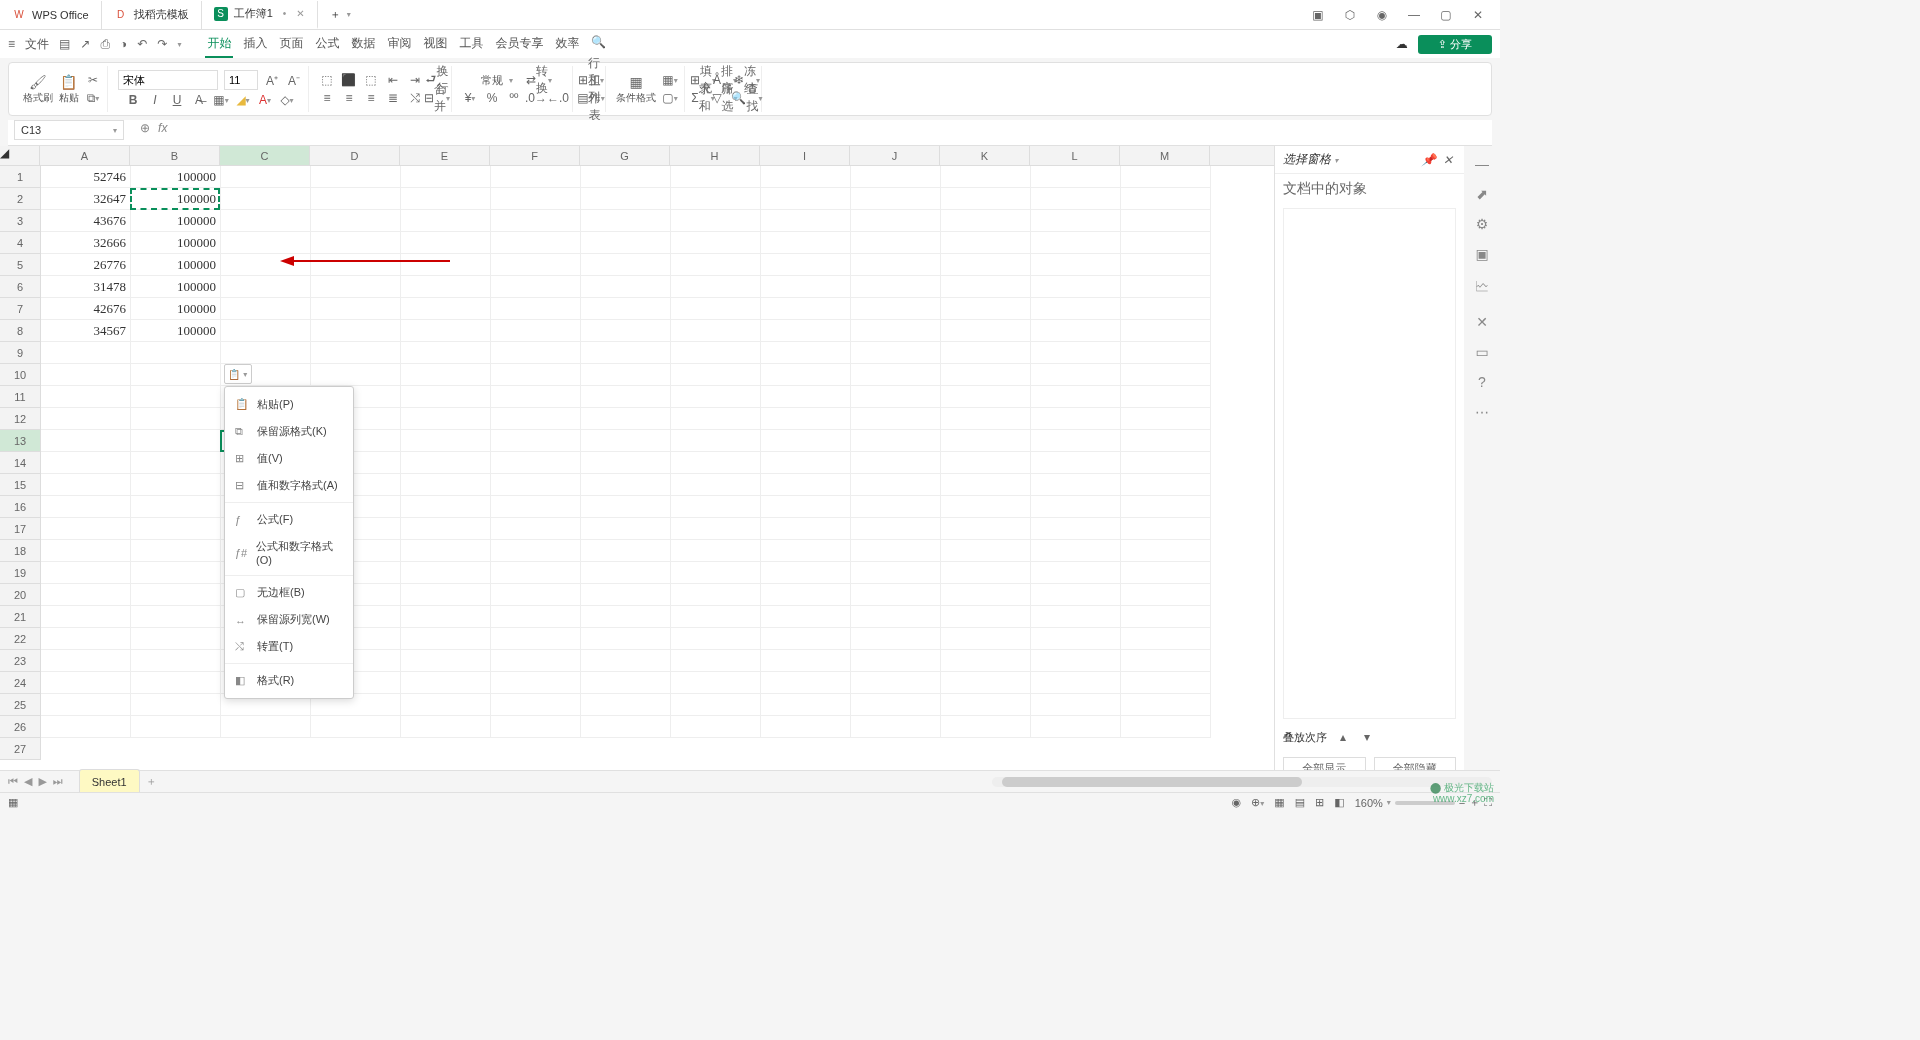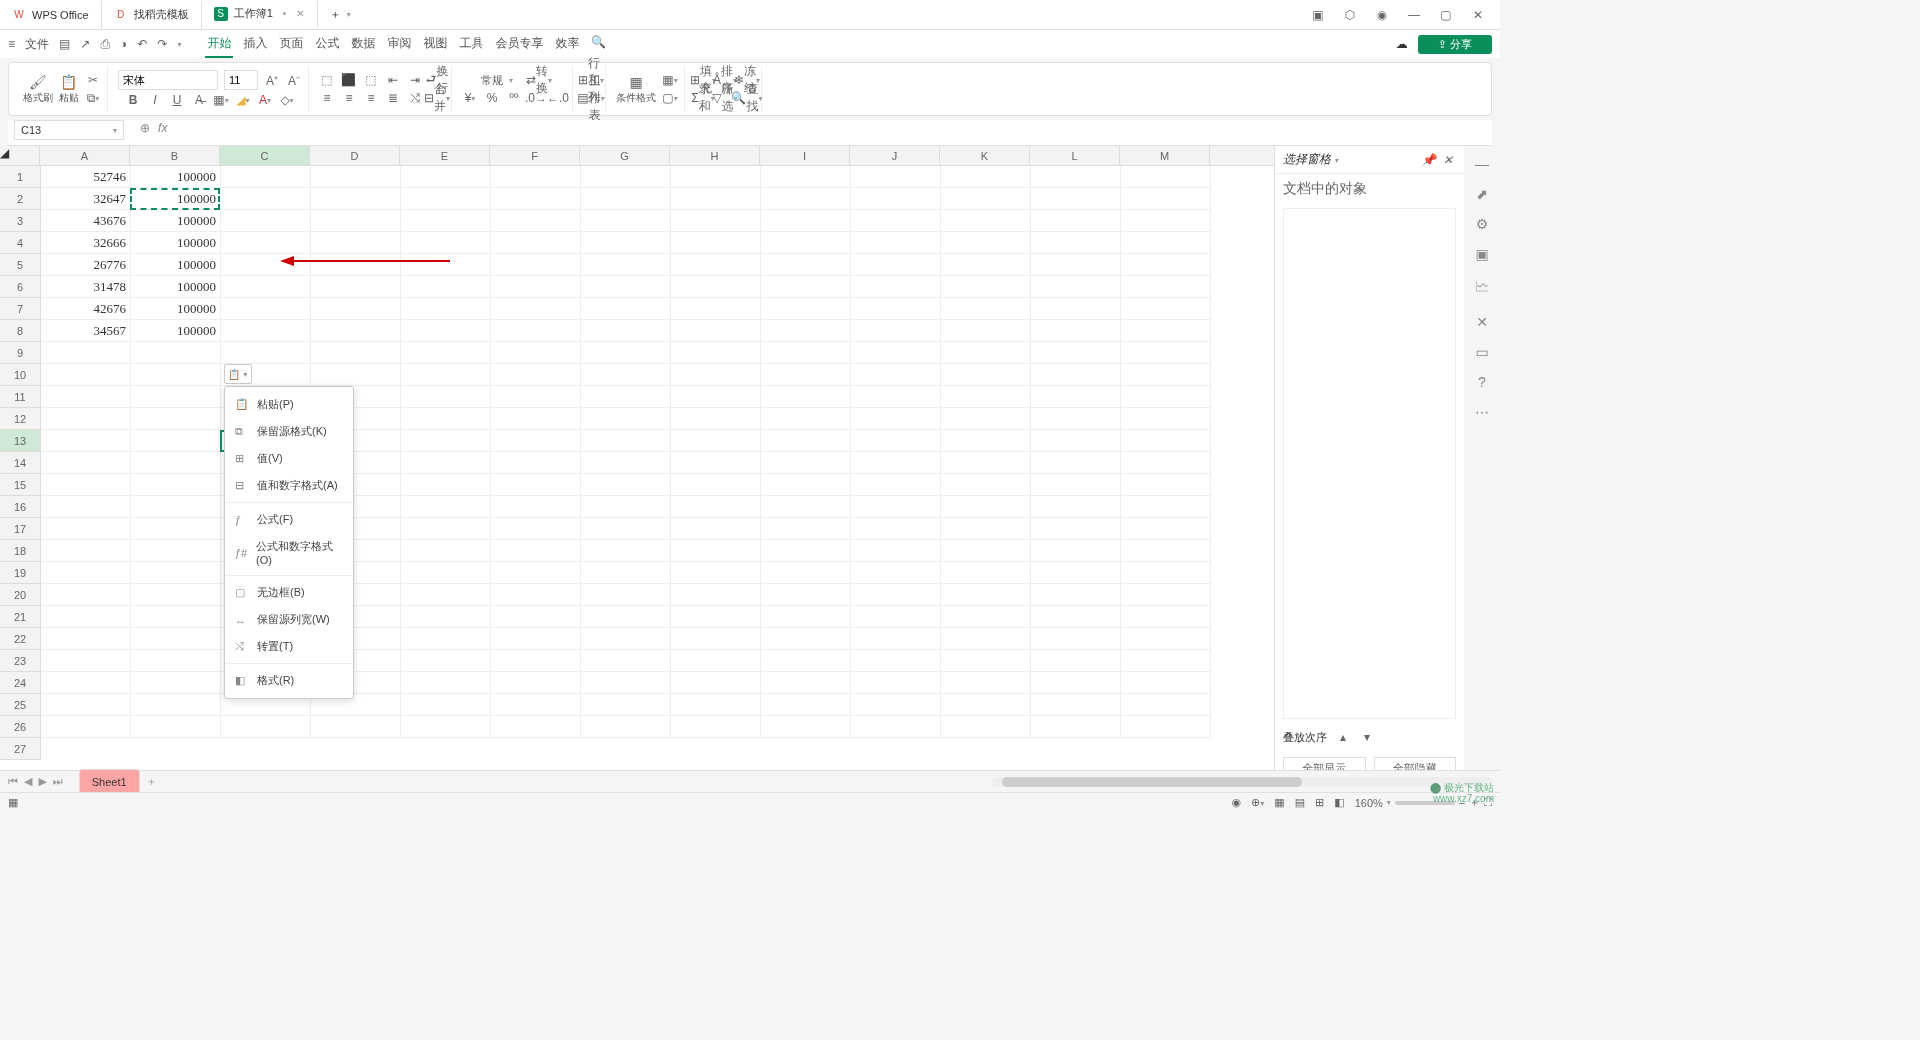--- a/index.html
+++ b/index.html
@@ -79,21 +79,21 @@
 .sp-foot { padding: 6px 8px; display: flex; align-items: center; gap: 8px; font-size: 11px; }
 .sp-btn { flex: 1; border: 1px solid #ddd; text-align: center; padding: 3px 0; font-size: 11px; color: #666; }
 
 
 .icon-strip { width: 36px; background: #f5f5f5; display: flex; flex-direction: column; align-items: center; gap: 14px; padding-top: 10px; color: #888; }
 .icon-strip div { cursor: pointer; font-size: 14px; }
 
 
 .sheet-bar { position: absolute; bottom: 20px; left: 0; right: 0; height: 22px; background: #f5f5f5; display: flex; align-items: center; padding: 0 8px; border-top: 1px solid #e0e0e0; font-size: 11px; }
 .sheet-nav { display: flex; gap: 6px; color: #999; }
-.sheet-tab { margin-left: 16px; background: #fca5a5; padding: 6px 12px; border: 1px solid #ddd; border-bottom: none; border-radius: 3px 3px 0 0; }
+.sheet-tab { margin-left: 16px; background: #fef9c3; padding: 6px 12px; border: 1px solid #ddd; border-bottom: none; border-radius: 3px 3px 0 0; }
 .add-sheet { margin-left: 6px; color: #999; cursor: pointer; }
 .hscroll { margin-left: auto; width: 500px; height: 10px; background: #eee; border-radius: 5px; position: relative; }
 .hscroll-thumb { position: absolute; left: 10px; width: 300px; height: 10px; background: #ccc; border-radius: 5px; }
 
 
 .status-bar { position: absolute; bottom: 0; left: 0; right: 0; height: 20px; background: #f5f5f5; display: flex; align-items: center; padding: 0 8px; font-size: 11px; color: #666; border-top: 1px solid #e0e0e0; }
 .status-right { margin-left: auto; display: flex; align-items: center; gap: 10px; }
 .zoom { display: flex; align-items: center; gap: 4px; }
 
 

